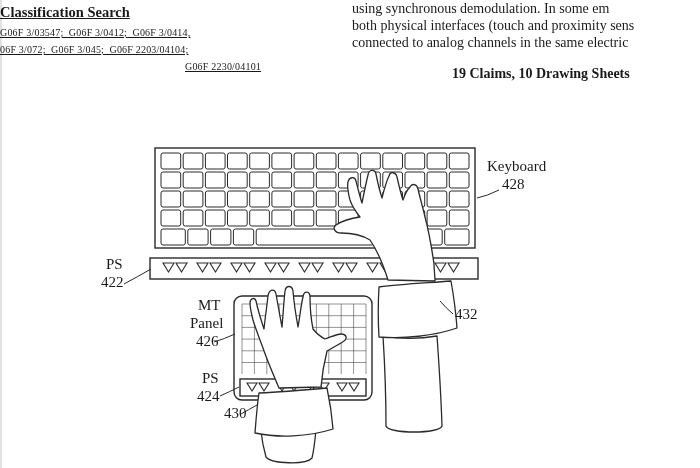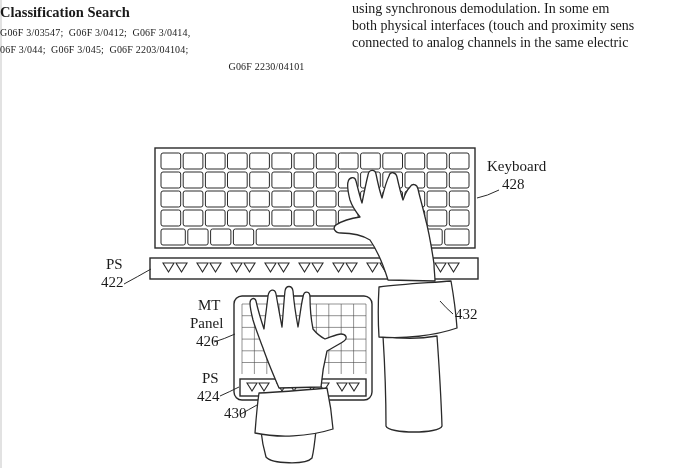--- a/index.html
+++ b/index.html
@@ -1,22 +1,22 @@
 <!DOCTYPE html>
 <html><head>
 <meta charset="utf-8">
 <style>
   html,body{margin:0;padding:0;background:#fff;}
   .page{position:relative;width:700px;height:468px;background:#fff;overflow:hidden;
         font-family:"Liberation Serif",serif;color:#1a1a1a;}
   .left-edge{position:absolute;left:0;top:0;width:2px;height:100%;background:#e2e2e2;}
-  .col-left{position:absolute;left:0;top:4px;width:348px;}
+  .col-left{position:absolute;left:0;top:4px;width:348px;text-decoration:underline;}
   .col-left .heading{font-weight:bold;font-size:14.5px;margin-bottom:3px;white-space:pre;}
   .code-line{font-size:10px;line-height:17px;white-space:pre;letter-spacing:.2px;}
-  .code-line.indent{margin-left:185px;text-align:center;}
+  .code-line.indent{margin-left:185px;}
   .col-right{position:absolute;left:352px;top:0;width:400px;}
   .body-line{font-size:14px;line-height:17px;white-space:nowrap;}
   .claims{position:absolute;left:452px;top:66px;font-weight:bold;font-size:14px;white-space:nowrap;}
   svg#fig{position:absolute;left:0;top:138px;}
   .outline{fill:#fff;stroke:#2a2a2a;stroke-width:1.4;}
   .key{fill:#fff;stroke:#2a2a2a;stroke-width:1;}
   .tri{fill:#fff;stroke:#2a2a2a;stroke-width:1.1;}
   .grid-line{stroke:#4a4a4a;stroke-width:.6;}
   .hand{fill:#fff;stroke:#2a2a2a;stroke-width:1.3;stroke-linejoin:round;}
   .leader{fill:none;stroke:#2a2a2a;stroke-width:1;}
@@ -24,30 +24,31 @@
 </style>
 </head>
 <body>
 
 <div class="page">
   <div class="left-edge"></div>
 
   <div class="col-left">
     <div class="heading">Classification Search</div>
     <div class="code-line">G06F 3/03547;  G06F 3/0412;  G06F 3/0414,</div>
-    <div class="code-line">06F 3/044;  G06F 3/045;  G06F 2203/04104;</div>
+    <div class="code-line">06F 3/072;  G06F 3/045;  G06F 2203/04104;</div>
     <div class="code-line indent">G06F 2230/04101</div>
   </div>
 
   <div class="col-right">
     <div class="body-line">using synchronous demodulation. In some em</div>
     <div class="body-line">both physical interfaces (touch and proximity sens</div>
     <div class="body-line">connected to analog channels in the same electric</div>
   </div>
 
+  <div class="claims">19 Claims, 10 Drawing Sheets</div>
 
   <svg id="fig" width="700" height="330" viewBox="0 0 700 330">
 
     <g>
       <rect class="outline" x="155" y="10" width="320" height="100"></rect>
       <g>
           <rect x="161.0" y="15" width="19.7" height="16" rx="2" class="key"></rect>
           <rect x="183.2" y="15" width="19.7" height="16" rx="2" class="key"></rect>
           <rect x="205.4" y="15" width="19.7" height="16" rx="2" class="key"></rect>
           <rect x="227.5" y="15" width="19.7" height="16" rx="2" class="key"></rect>

